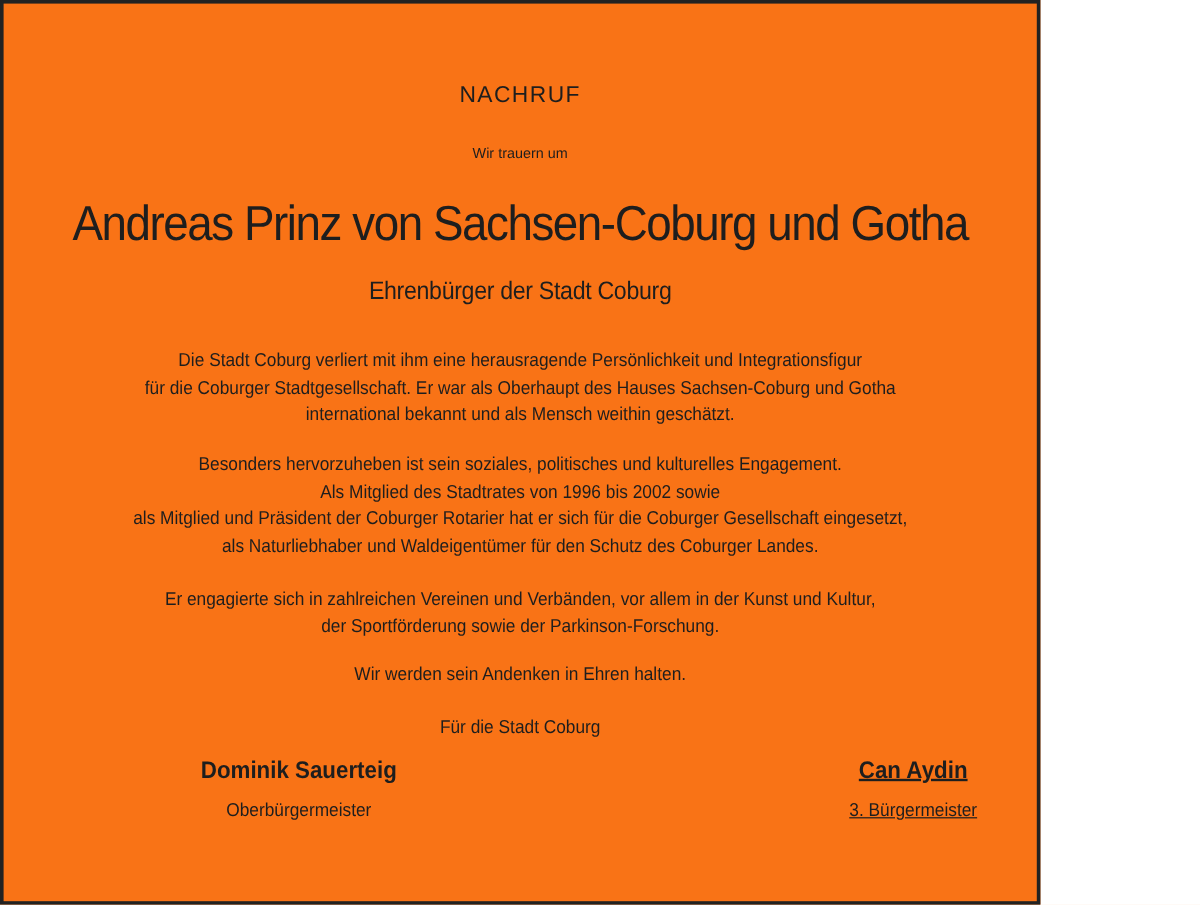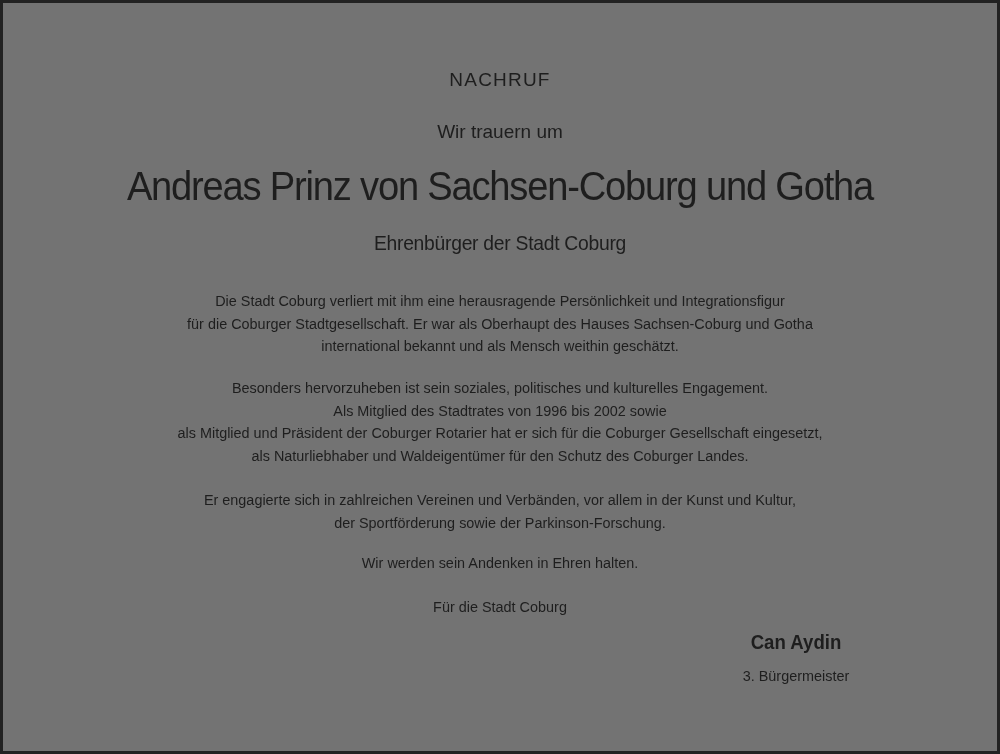--- a/index.html
+++ b/index.html
@@ -1,39 +1,39 @@
 <!DOCTYPE html>
 <html><head>
 <meta charset="utf-8">
 <style>
   html, body { margin: 0; padding: 0; background: #ffffff; }
   body { width: 1000px; height: 754px; overflow: hidden; position: relative; }
   .frame {
-    position: absolute; left: 0; top: 0; width: 1000px; height: 754px;
-    box-sizing: border-box; border: 3px solid #222222; background: #737373;
+    position: absolute; left: 0; top: 0; width: 867px; height: 754px;
+    box-sizing: border-box; border: 3px solid #222222; background: #f97316;
     color: #1e1e1e; font-family: "Liberation Sans", "DejaVu Sans", sans-serif;
   }
   .line { position: absolute; left: 0; right: 0; text-align: center; white-space: nowrap; }
   .heading { top: 66px; font-size: 19px; letter-spacing: 1.2px; }
-  .intro { top: 118px; font-size: 19px; }
+  .intro { top: 118px; font-size: 12px; }
   .name { top: 160px; font-size: 41px; letter-spacing: -1.3px; font-weight: normal; transform: scaleX(0.93); }
   .subtitle { top: 228px; font-size: 21px; letter-spacing: -0.3px; transform: scaleX(0.92); }
   .para { position: absolute; left: 0; right: 0; text-align: center; font-size: 15.5px; line-height: 22.5px; transform: scaleX(0.93); }
   .para div { white-space: nowrap; }
   .p1 { top: 287px; }
   .p2 { top: 374px; }
   .p3 { top: 486px; }
   .p4 { top: 549px; }
   .signoff { top: 595px; font-size: 15.5px; transform: scaleX(0.93); }
   .signer { position: absolute; top: 628px; text-align: center; width: 260px; }
   .signer .sname { font-size: 20px; font-weight: bold; white-space: nowrap; transform: scaleX(0.93); }
   .signer .srole { font-size: 15.5px; margin-top: 13px; white-space: nowrap; transform: scaleX(0.93); }
   .s1 { left: 116px; }
   .s2 { left: 409px; }
-  .s3 { left: 663px; }
+  .s3 { left: 628px; text-decoration: underline; }
 </style>
 </head>
 <body>
 
 <div class="frame">
   <div class="line heading">NACHRUF</div>
   <div class="line intro">Wir trauern um</div>
   <div class="line name">Andreas Prinz von Sachsen-Coburg und Gotha</div>
   <div class="line subtitle">Ehrenbürger der Stadt Coburg</div>
 
@@ -54,17 +54,21 @@
     <div>Er engagierte sich in zahlreichen Vereinen und Verbänden, vor allem in der Kunst und Kultur,</div>
     <div>der Sportförderung sowie der Parkinson-Forschung.</div>
   </div>
 
   <div class="para p4">
     <div>Wir werden sein Andenken in Ehren halten.</div>
   </div>
 
   <div class="line signoff">Für die Stadt Coburg</div>
 
+  <div class="signer s1">
+    <div class="sname">Dominik Sauerteig</div>
+    <div class="srole">Oberbürgermeister</div>
+  </div>
   <div class="signer s3">
     <div class="sname">Can Aydin</div>
     <div class="srole">3. Bürgermeister</div>
   </div>
 </div>
 
 </body></html>

